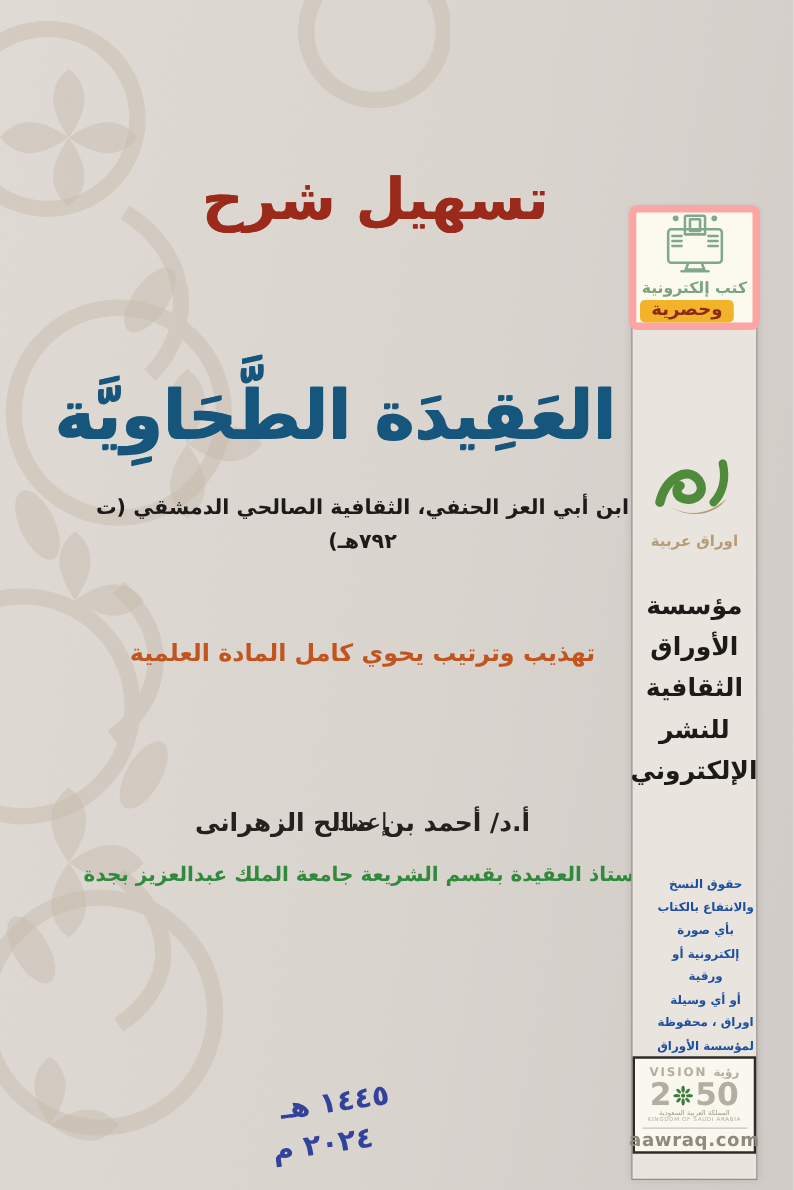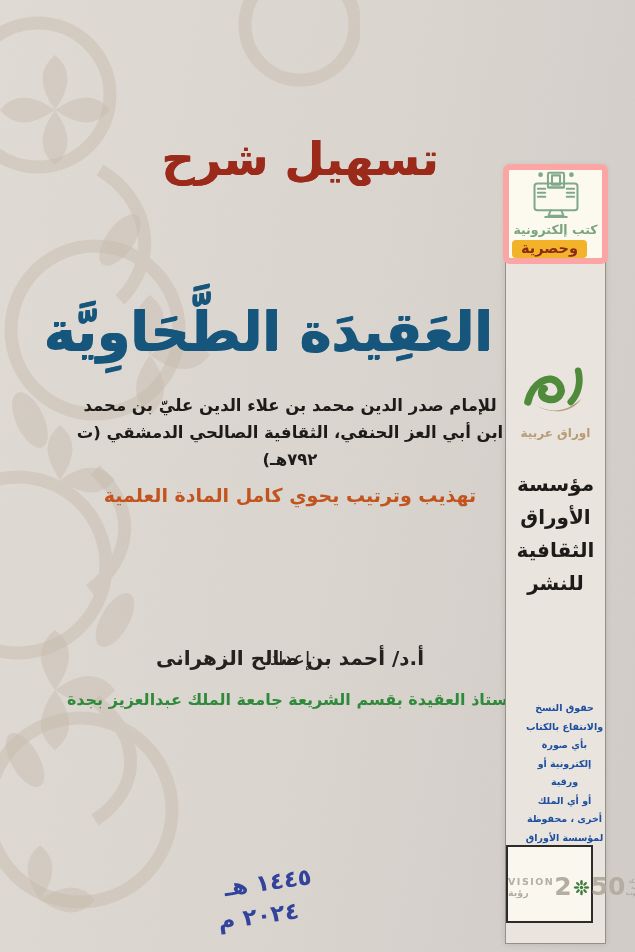--- a/index.html
+++ b/index.html
@@ -28,21 +28,21 @@
     left:28px; top:252px; width:480px; white-space:nowrap;
     font-size:54px; font-weight:bold; color:#17567c;
     text-shadow:1px 0 0 #17567c, 0 1px 0 #17567c;
     margin-top:48px;
   }
   .author {
     left:60px; top:392px; width:460px;
     font-size:16.5px; font-weight:bold; color:#1d1b19; line-height:27px;
   }
   .subtitle {
-    left:60px; top:478px; width:460px;
+    left:60px; top:506px; width:460px;
     font-size:19px; font-weight:bold; color:#c2551f; line-height:35px;
   }
   .prepared-label {
     left:60px; top:618px; width:460px;
     font-size:19px; color:#24211e; font-weight:normal;margin-top:29px;
   }
   .preparer-name {
     left:60px; top:646px; width:460px;
     font-size:20px; color:#24211e; font-weight:bold;
   }
@@ -83,23 +83,23 @@
   .awraq-logo .txt { font-size:12px; font-weight:bold; color:#b89b77; margin-top:2px; }
   .publisher {
     left:505px; top:468px; width:101px;
     font-size:20px; font-weight:bold; color:#1c1b19; line-height:33px;
   }
   .copyright {
     left:507px; top:699px; width:97px;
     font-size:9.5px; font-weight:bold; color:#1d4fa0; line-height:18.5px;padding-left:18px;
   }
   .vision-box {
-    left:506px; top:845px; width:87px; height:78px;
+    left:506px; top:845px; width:99px; height:78px;
     background:#faf7ee; border:2px solid #2e2c28;
-    display:flex; align-items:center; justify-content:flex-start;
+    display:flex; flex-direction:column; align-items:center; justify-content:flex-start;
     padding-top:6px;
   }
   .vision-row1 { font-size:9.5px; letter-spacing:1.5px; color:#b3ada2; font-weight:bold; }
   .vision-row2 { display:flex; align-items:center; gap:1px; font-size:25px; font-weight:bold; color:#b3ada2; line-height:24px; }
   .kingdom-ar { font-size:5.5px; color:#9aa08e; }
   .kingdom-en { font-size:4.5px; letter-spacing:0.5px; color:#b3ada2; }
   .vision-divider { width:84px; height:1px; background:#c9c4b8; margin:3px 0 2px 0; }
   .website { font-size:14.5px; font-weight:bold; color:#8f897e; letter-spacing:0.5px; }
 </style>
 </head>
@@ -146,21 +146,20 @@
   <rect width="635" height="952" filter="url(#g)"></rect>
 </svg>
 
 <div class="layer">
 
   <div class="abs rtl center supertitle">تسهيل شرح</div>
 
   <div class="abs rtl center main-title">العَقِيدَة الطَّحَاوِيَّة</div>
 
   <div class="abs rtl center author">
-    <div>للإمام صدر الدين محمد بن علاء الدين عليّ بن محمد</div>
     <div>ابن أبي العز الحنفي، الثقافية الصالحي الدمشقي (ت ٧٩٢هـ)</div>
   </div>
 
   <div class="abs rtl center subtitle">
     <div>تهذيب وترتيب يحوي كامل المادة العلمية</div>
   </div>
 
   <div class="abs rtl center prepared-label">إعداد</div>
   <div class="abs rtl center preparer-name">أ.د/ أحمد بن صالح الزهرانى</div>
   <div class="abs rtl center preparer-affiliation">أستاذ العقيدة بقسم الشريعة جامعة الملك عبدالعزيز  بجدة</div>
@@ -202,26 +201,27 @@
       <path d="M22 56 C42 68, 64 66, 84 48 C74 64, 46 72, 22 56 Z" fill="#b89b77"></path>
     </svg>
     <div class="rtl txt">اوراق عربية</div>
   </div>
 
   <div class="abs rtl center publisher">
     <div>مؤسسة</div>
     <div>الأوراق</div>
     <div>الثقافية</div>
     <div>للنشر</div>
+    <div>الإلكتروني</div>
   </div>
 
   <div class="abs rtl center copyright">
     <div>حقوق النسخ والانتفاع بالكتاب</div>
     <div>بأي صورة إلكترونية أو ورقية</div>
-    <div>أو أي الملك أخرى ، محفوظة</div>
+    <div>أو أي وسيلة اوراق ، محفوظة</div>
     <div>لمؤسسة الأوراق الثقافية</div>
   </div>
 
   <div class="abs vision-box">
     <div class="vision-row1">
       <span>VISION</span>
       <span class="rtl">رؤية</span>
     </div>
     <div class="vision-row2">
       <span>2</span>

